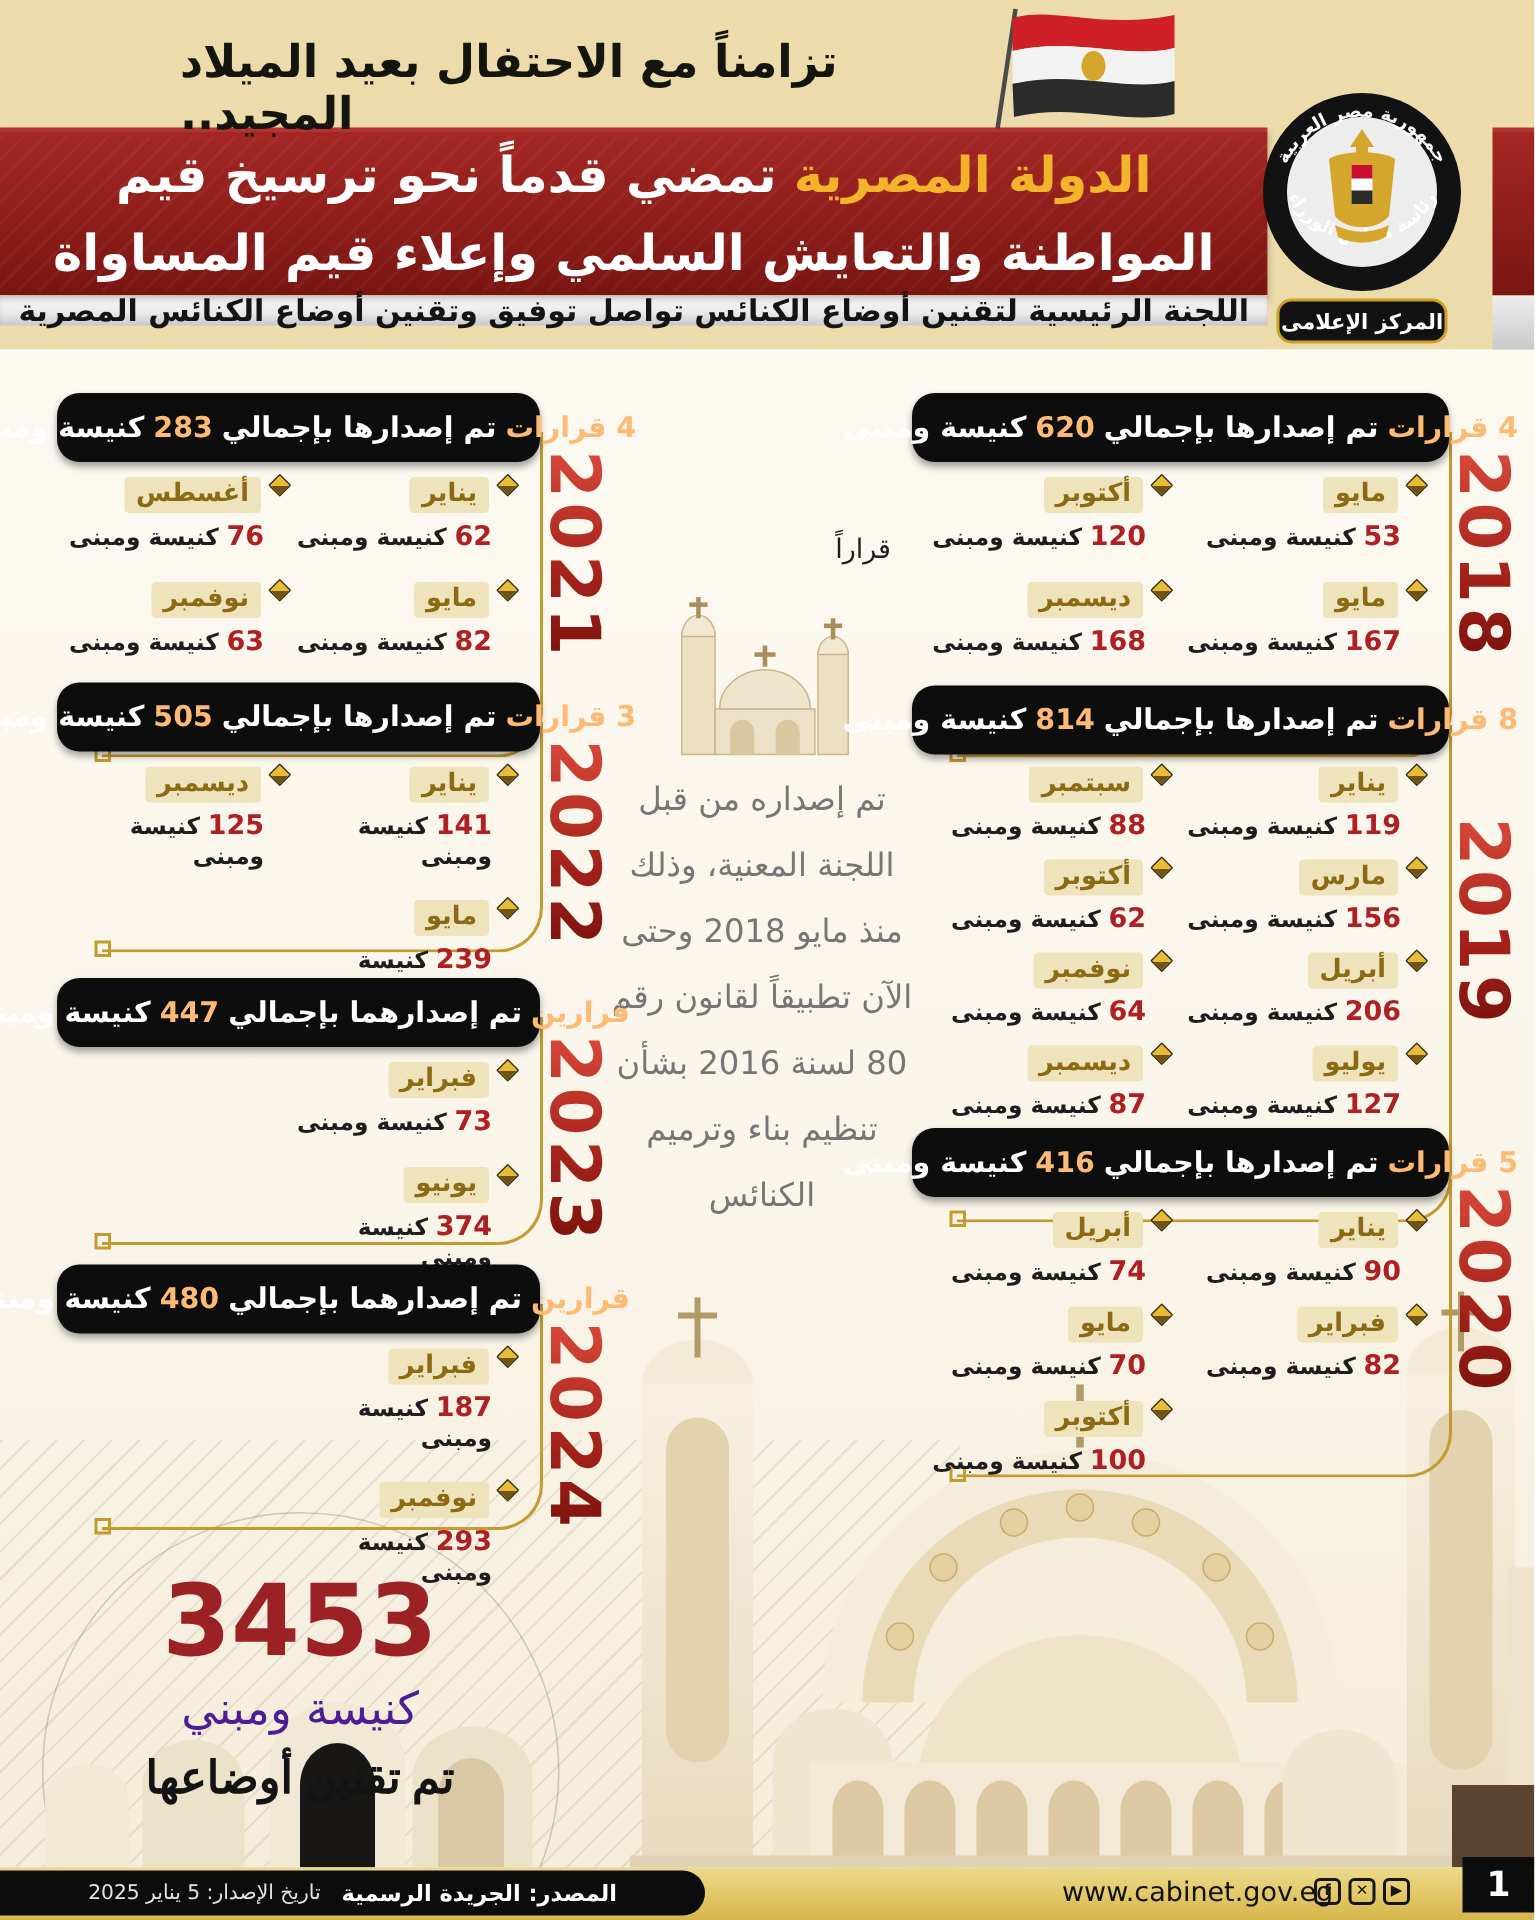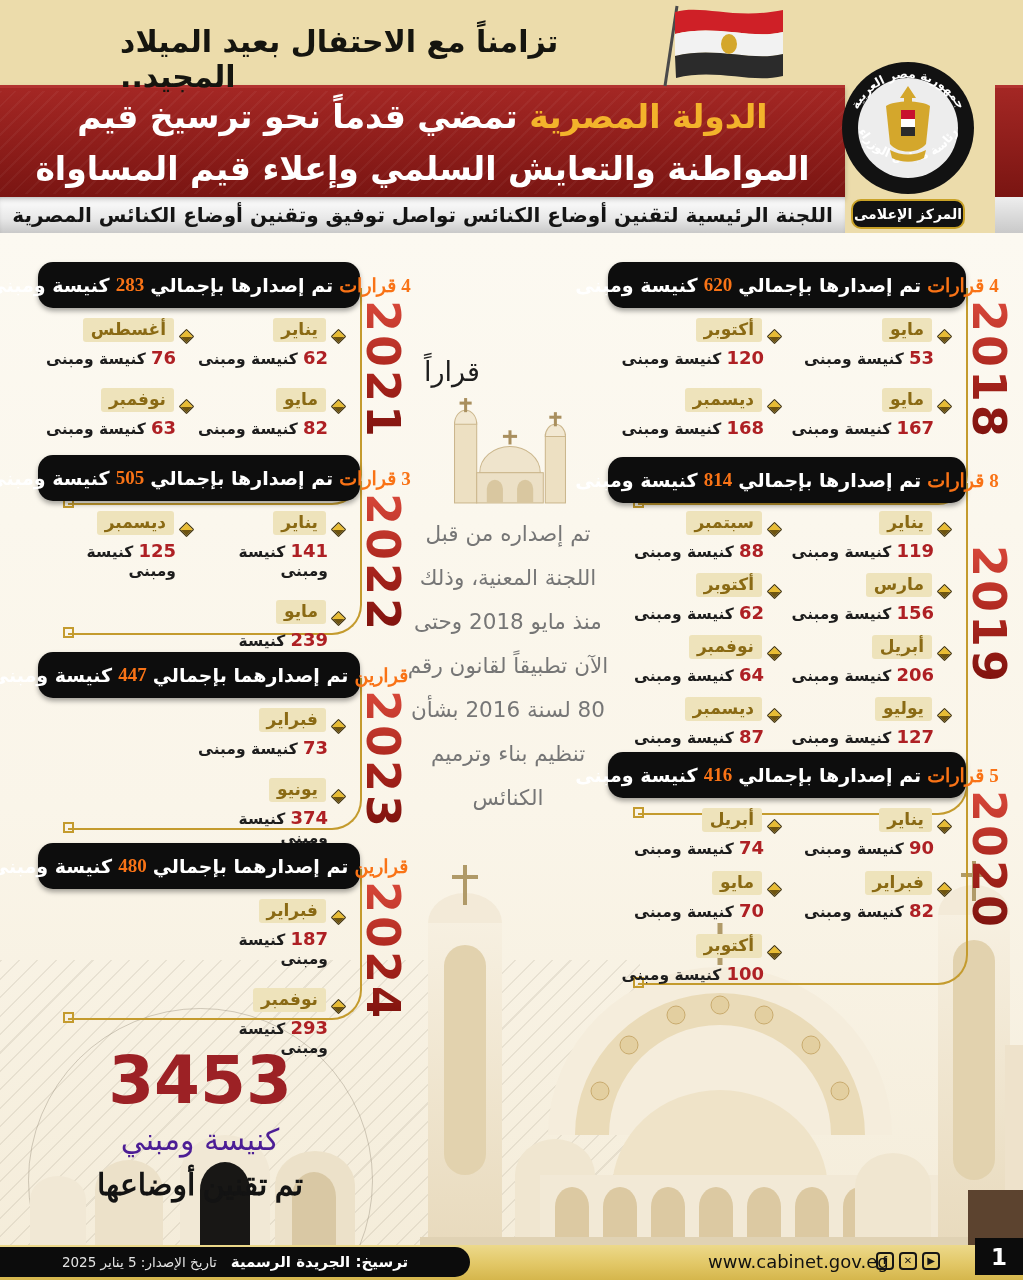--- a/index.html
+++ b/index.html
@@ -20,78 +20,78 @@
   .tagline{position:absolute;left:120px;top:24px;width:545px;text-align:left;direction:rtl;
     font-size:30px;font-weight:bold;color:#15150f;z-index:3;}
   .flag{position:absolute;left:655px;top:2px;width:132px;height:85px;z-index:3;}
   .banner{position:absolute;left:0;top:85px;width:845px;height:112px;z-index:2;
     background:linear-gradient(180deg,#a42724 0%,#8d1d1a 55%,#7a1512 100%);
     border-top:3px solid #b23330;box-shadow:0 3px 5px rgba(0,0,0,.25);
     display:flex;align-items:center;justify-content:center;text-align:center;}
   .banner-inner{font-size:33px;font-weight:bold;line-height:1.55;color:#ffffff;
     background:repeating-linear-gradient(135deg,rgba(255,255,255,.04) 0 2px,transparent 2px 10px);width:100%;}
   .banner .hl{color:#f3b32b;}
-  .subbar{position:absolute;left:0;top:197px;width:845px;height:36px;z-index:2;
+  .subbar{position:absolute;left:0;top:197px;width:845px;height:20px;z-index:2;
     background:linear-gradient(180deg,#ffffff 0%,#e8e8e8 60%,#c9c9c9 100%);
     box-shadow:inset 0 5px 7px -5px rgba(0,0,0,.45);
     display:flex;align-items:center;justify-content:center;
     font-size:20px;font-weight:bold;color:#141414;}
   .red-sliver{position:absolute;left:995px;top:85px;width:28px;height:112px;z-index:2;
     background:linear-gradient(180deg,#a42724,#7a1512);border-top:3px solid #b23330;}
   .gray-sliver{position:absolute;left:995px;top:197px;width:28px;height:36px;z-index:2;
     background:linear-gradient(180deg,#eeeeee,#c9c9c9);}
   .logo{position:absolute;left:838px;top:58px;width:140px;height:180px;z-index:4;}
 
   
   .sec{position:absolute;z-index:3;direction:rtl;}
   .sec-line{position:absolute;top:26px;bottom:0;left:30px;right:8px;z-index:0;
     border-left:none;border-top:none;
     border-right:2px solid #c49b2e;border-bottom:2px solid #c49b2e;border-bottom-right-radius:30px;}
   .sec-line::before{content:"";position:absolute;left:-5px;bottom:-5px;width:7px;height:7px;
     border:2px solid #c49b2e;background:transparent;}
   .sec-pill{position:absolute;top:0;left:0;right:10px;height:46px;background:#0d0d0d;border-radius:15px;
     display:flex;align-items:center;justify-content:center;gap:6px;z-index:2;
     box-shadow:0 3px 5px rgba(0,0,0,.35);font-weight:bold;font-size:19px;white-space:nowrap;}
-  .sec-pill .gold{color:#f97316;font-family:Liberation Serif, serif;}
+  .sec-pill .gold{color:#fdba74;}
   .sec-pill .wht{color:#ffffff;}
   .year-badge{position:absolute;right:-40px;top:38px;z-index:2;writing-mode:vertical-rl;
     font-size:46px;font-weight:bold;letter-spacing:3px;
     background:linear-gradient(180deg,#d8483a 0%,#a8241c 55%,#7c120d 100%);
     -webkit-background-clip:text;background-clip:text;color:transparent;}
   .s2019 .year-badge{top:88px;}
   .months{position:absolute;top:56px;right:26px;left:8px;display:grid;
     grid-template-columns:1fr 1fr;row-gap:20px;column-gap:6px;z-index:1;}
   .s2019 .months{top:54px;row-gap:12px;}
   .s2020 .months{row-gap:13px;}
   .s2023 .months .mi,.s2024 .months .mi{grid-column:1;}
   .s2020 .months .mi:nth-child(5){grid-column:2;}
   .mi{text-align:right;}
-  .mi-top{display:flex;align-items:flex-end;justify-content:flex-start;gap:7px;}
+  .mi-top{display:flex;align-items:flex-start;justify-content:flex-start;gap:7px;}
   .dia{width:11px;height:11px;flex:0 0 11px;transform:rotate(45deg);border-radius:1px;
     background:linear-gradient(135deg,#e8bc34 55%,#6e5410 55%);border:1px solid #3c2e08;}
   .mpill{display:inline-block;background:#eee3bb;color:#8a6a14;font-weight:bold;font-size:17px;
     padding:1px 8px 3px;border-radius:3px;}
   .mi-cnt{margin-top:5px;padding-right:16px;}
   .num{color:#ae2024;font-weight:bold;font-size:18px;}
   .cu{color:#1d1d1d;font-weight:bold;font-size:15.5px;}
 
   
   .s2018{left:608px;top:262px;width:368px;height:243px;}
   .s2019{left:608px;top:457px;width:368px;height:358px;}
   .s2020{left:608px;top:752px;width:368px;height:233px;}
   .s2021{left:38px;top:262px;width:332px;height:243px;}
   .s2022{left:38px;top:455px;width:332px;height:180px;}
   .s2023{left:38px;top:652px;width:332px;height:178px;}
   .s2024{left:38px;top:843px;width:332px;height:177px;}
 
   
   .big-number{position:absolute;left:424px;top:266px;width:170px;text-align:center;z-index:3;
     font-size:82px;font-weight:bold;color:#9d2227;line-height:1;}
-  .big-unit{position:absolute;left:424px;top:356px;width:170px;text-align:left;z-index:3;
-    font-size:27px;color:#1e1e1e;}
+  .big-unit{position:absolute;left:424px;top:356px;width:170px;text-align:right;z-index:3;
+    font-size:18px;color:#1e1e1e;}
   .mini-church{position:absolute;left:424px;top:392px;width:172px;height:116px;z-index:3;}
   .summary-text{position:absolute;left:404px;top:512px;width:208px;z-index:3;text-align:center;
     font-size:21.5px;color:#767676;line-height:2.05;}
 
   
   .gt{position:absolute;left:50px;top:1045px;width:300px;text-align:center;z-index:3;}
   .gt-num{font-size:66px;font-weight:bold;color:#9c2125;line-height:1.1;}
   .gt-unit{font-size:30px;color:#4c1d95;margin-top:4px;}
   .gt-cap{font-size:30px;font-weight:bold;color:#131313;margin-top:10px;font-family:Liberation Serif, serif;}
 
@@ -529,21 +529,21 @@
     <rect x="953" y="95" width="42" height="240" rx="21" fill="#e2d2ae"></rect>
     <line x1="974" y1="16" x2="974" y2="56" stroke="#b09a68" stroke-width="4"></line>
     <line x1="961" y1="30" x2="987" y2="30" stroke="#b09a68" stroke-width="4"></line>
     <rect x="1005" y="200" width="18" height="200" fill="#eee2cb"></rect>
     <rect x="420" y="392" width="600" height="8" fill="#e0d2b4"></rect>
     <rect x="968" y="345" width="55" height="55" fill="#5c432f"></rect>
   </svg>
 
   <div class="footer-bar"></div>
   <div class="src-pill">
-    <span class="src-bold">ترسيخ: الجريدة الرسمية</span>
+    <span class="src-bold">المصدر: الجريدة الرسمية</span>
     <span class="src-date">تاريخ الإصدار: 5 يناير 2025</span>
   </div>
   <div class="website">www.cabinet.gov.eg</div>
   <div class="socials">
     <span class="sic">f</span>
     <span class="sic">✕</span>
     <span class="sic">▶</span>
   </div>
   <div class="page-box">1</div>
 

